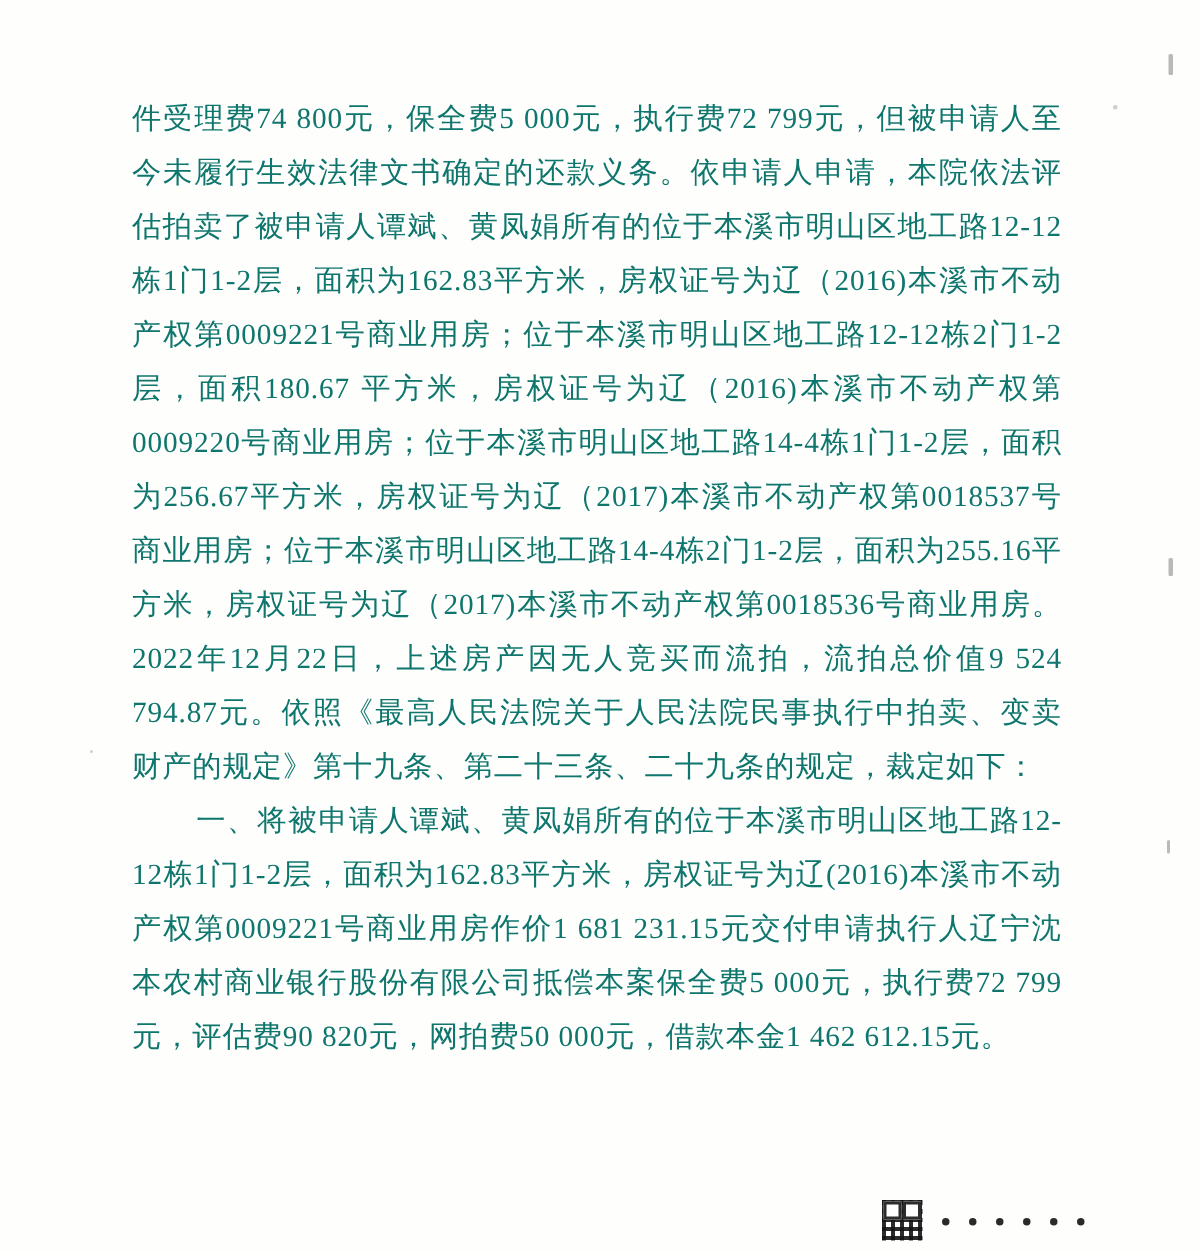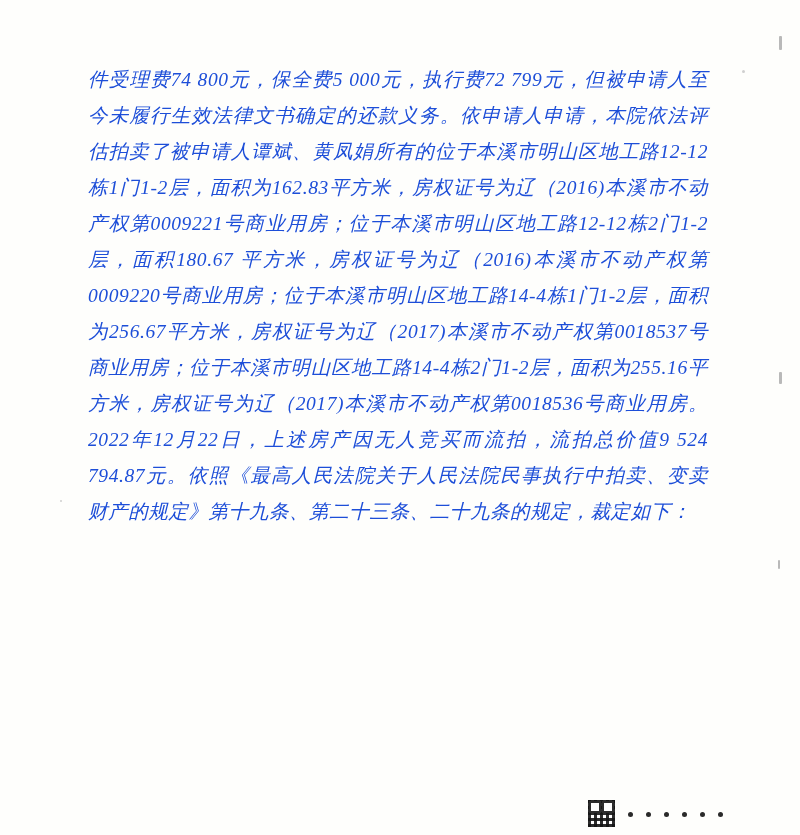--- a/index.html
+++ b/index.html
@@ -29,27 +29,26 @@
   }
   .doc-body {
     position: absolute;
     left: 88px;
     top: 62px;
     width: 620px;
   }
   .para {
     font-size: 19.5px;
     line-height: 36px;
-    color: #1d4ed8;
+    color: #0f766e;
     text-align: justify;
     text-justify: inter-character;
     letter-spacing: 0.6px;
     margin: 0 0 0 0;
     font-family: "Liberation Serif", "DejaVu Serif", serif;
-    font-style: italic;
   }
   .para.indent {
     text-indent: 2.2em;
   }
   .para + .para {
     margin-top: 0px;
   }
   
   .edge-mark {
     position: absolute;
@@ -106,20 +105,21 @@
   .s2 { left: 60px; top: 500px; width: 2px; height: 2px; }
 </style>
 </head>
 <body>
 
 <div class="page">
   <div class="paper-tint"></div>
 
   <div class="doc-body">
     <p class="para">件受理费74 800元，保全费5 000元，执行费72 799元，但被申请人至今未履行生效法律文书确定的还款义务。依申请人申请，本院依法评估拍卖了被申请人谭斌、黄凤娟所有的位于本溪市明山区地工路12-12栋1门1-2层，面积为162.83平方米，房权证号为辽（2016)本溪市不动产权第0009221号商业用房；位于本溪市明山区地工路12-12栋2门1-2层，面积180.67 平方米，房权证号为辽（2016)本溪市不动产权第0009220号商业用房；位于本溪市明山区地工路14-4栋1门1-2层，面积为256.67平方米，房权证号为辽（2017)本溪市不动产权第0018537号商业用房；位于本溪市明山区地工路14-4栋2门1-2层，面积为255.16平方米，房权证号为辽（2017)本溪市不动产权第0018536号商业用房。2022年12月22日，上述房产因无人竞买而流拍，流拍总价值9 524 794.87元。依照《最高人民法院关于人民法院民事执行中拍卖、变卖财产的规定》第十九条、第二十三条、二十九条的规定，裁定如下：</p>
+    <p class="para indent">一、将被申请人谭斌、黄凤娟所有的位于本溪市明山区地工路12-12栋1门1-2层，面积为162.83平方米，房权证号为辽(2016)本溪市不动产权第0009221号商业用房作价1 681 231.15元交付申请执行人辽宁沈本农村商业银行股份有限公司抵偿本案保全费5 000元，执行费72 799元，评估费90 820元，网拍费50 000元，借款本金1 462 612.15元。</p>
   </div>
 
   <div class="edge-mark m1"></div>
   <div class="edge-mark m2"></div>
   <div class="edge-mark m3"></div>
 
   <div class="speck s1"></div>
   <div class="speck s2"></div>
 
   <div class="qr"></div>

